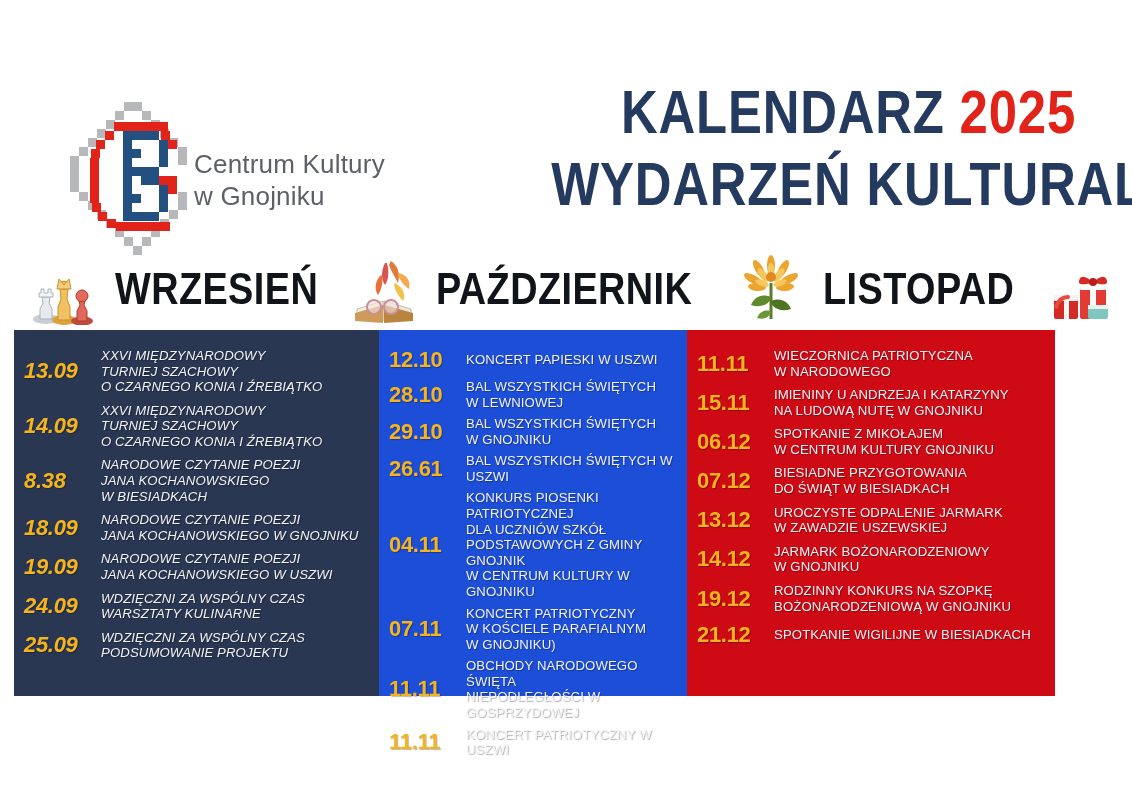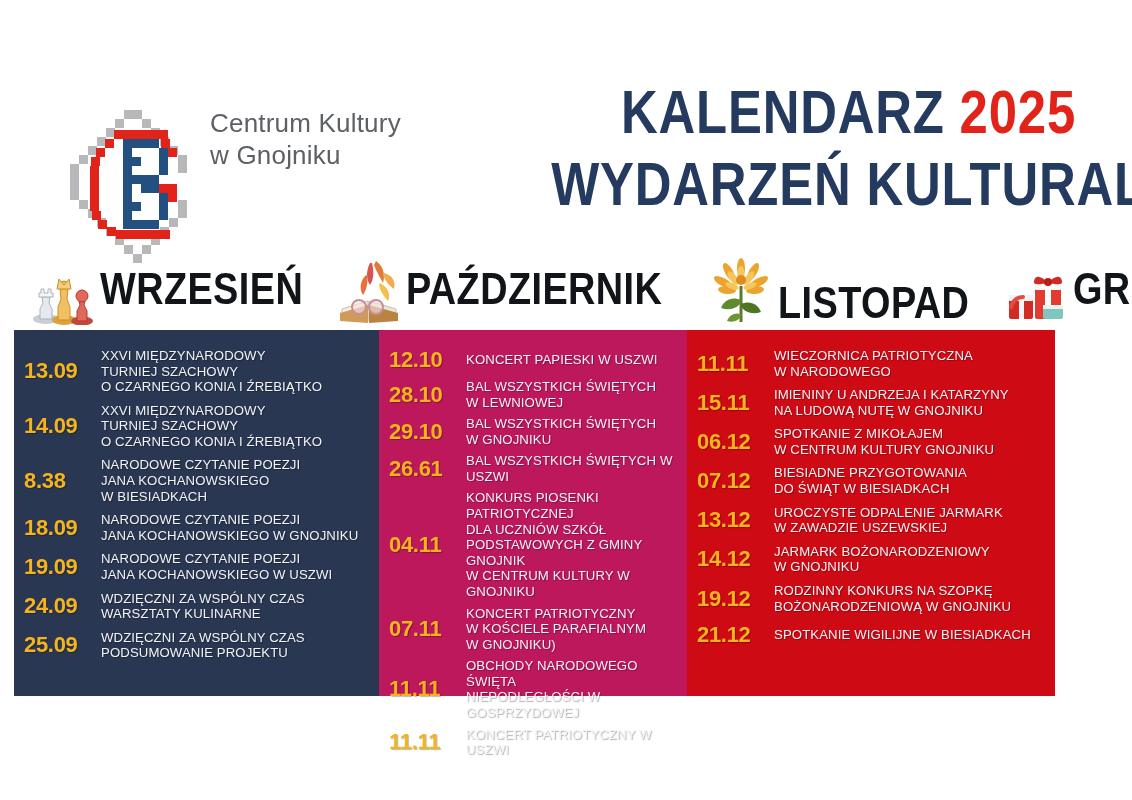--- a/index.html
+++ b/index.html
@@ -18,24 +18,24 @@
   .header {
     position: absolute;
     left: 0; top: 0;
     width: 1132px;
     height: 248px;
   }
 
   .brand {
     position: absolute;
     left: 62px;
-    top: 108px;
+    top: 100px;
     display: flex;
-    align-items: flex-start;
-    gap: 16px;
+    align-items: center;
+    gap: 0;
   }
   .brand-mark { width: 132px; height: 162px; display: block; }
   .brand-text {
     color: #5d6166;
     font-size: 26px;
     line-height: 1.22;
     letter-spacing: 0.2px;
     white-space: pre-line;
     font-weight: 400;
   }
@@ -67,55 +67,55 @@
     left: 0;
     top: 250px;
     width: 1132px;
     height: 78px;
     display: flex;
     align-items: center;
   }
   .month-cell {
     display: flex;
     align-items: center;
-    gap: 4px;
+    gap: 19px;
     height: 78px;
   }
   .month-ico { width: 66px; height: 72px; flex: none; display: block; }
   .month-name {
     font-family: "Liberation Sans Narrow", "Liberation Sans", sans-serif;
     font-weight: 700;
     font-size: 44px;
     color: #111418;
     letter-spacing: 0.5px;
     transform: scaleX(0.86);
     transform-origin: left center;
     white-space: nowrap;
   }
   .m-wrz  { margin-left: 30px; }
   .m-paz  { margin-left: 0px; text-align: center; }
-  .m-lis  { margin-left: 4px; align-items: flex-end; }
+  .m-lis  { margin-left: 4px; }
   .m-gru  { margin-left: 2px; }
 
   
   .panels {
     position: absolute;
     left: 14px;
     top: 330px;
     width: 1104px;
     height: 366px;
     display: flex;
   }
   .panel {
     position: relative;
     padding: 14px 10px 10px 10px;
     height: 366px;
   }
-  .panel-navy  { width: 365px; background: #2a3752; }
-  .panel-olive { width: 308px; background: #be185d; }
+  .panel-navy  { width: 365px; background: #2a3752; font-style: italic; }
+  .panel-olive { width: 308px; background: #1d4ed8; }
   .panel-red   { width: 368px; background: #ce0a15; }
 
   .event {
     display: flex;
     align-items: center;
     gap: 9px;
     padding: 3px 0;
   }
   .ev-date {
     flex: none;

